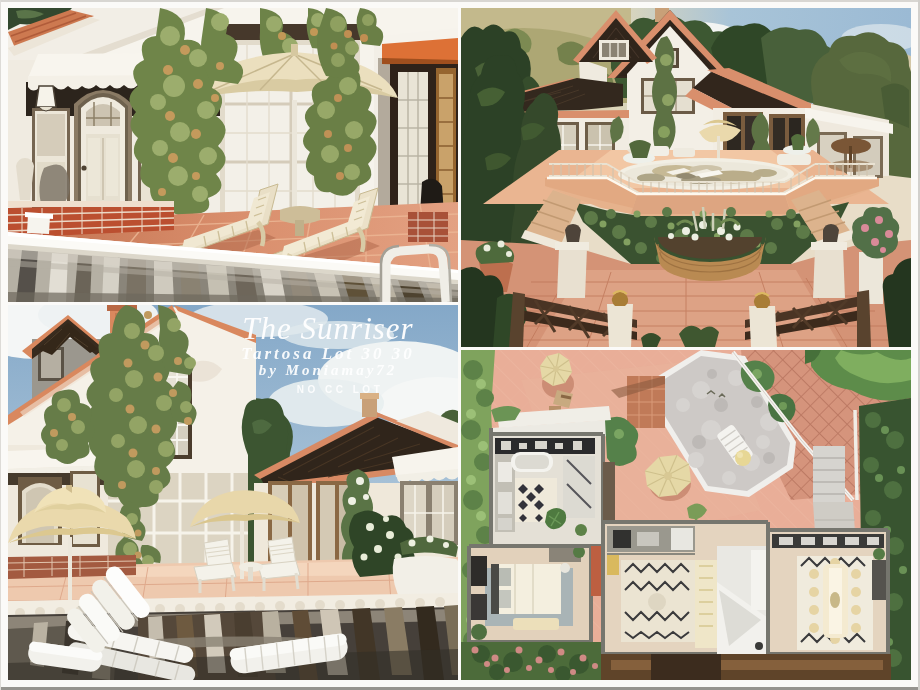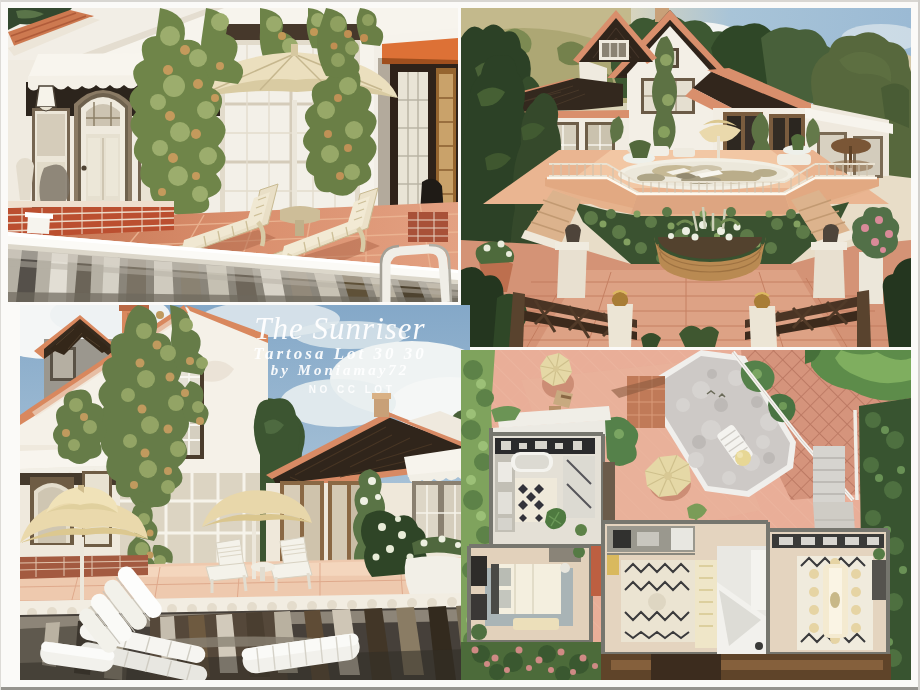--- a/index.html
+++ b/index.html
@@ -711,21 +711,21 @@
 
 <path d="M288,298 L314,298 L316,339 L290,339 Z" fill="#ece5d5"></path>
 <path d="M294,290 Q301,282 308,290 Q311,296 306,300 L296,300 Q291,295 294,290 Z" fill="#a87d36"></path>
 <path d="M294,288 Q301,282 308,288" stroke="#dcb960" stroke-width="2" fill="none"></path>
 
 <path d="M218,326 Q228,312 240,322 Q250,314 258,324 L254,339 L224,339 Z" fill="#3f5730"></path>
 <path d="M180,330 Q190,320 200,330 L196,339 L182,339 Z" fill="#364d2a"></path>
 </svg>
 </div>
 
-<div class="panel" style="left:20px;top:305px;width:450px;height:375px;background:#9db9d2">
+<div class="panel" style="left:8px;top:305px;width:450px;height:375px;background:#9db9d2">
 <svg width="450" height="375" viewBox="0 0 450 375">
 <defs>
 <linearGradient id="blsky" x1="0" y1="0" x2="0" y2="1">
 <stop offset="0" stop-color="#84a8c8"></stop>
           <stop offset="0.6" stop-color="#a9c3d8"></stop>
           <stop offset="1" stop-color="#c5d5e0"></stop>
 </linearGradient>
 <linearGradient id="blpool" x1="0" y1="0" x2="0" y2="1">
 <stop offset="0" stop-color="#d8d4cb"></stop>
           <stop offset="0.45" stop-color="#9a9287"></stop>

